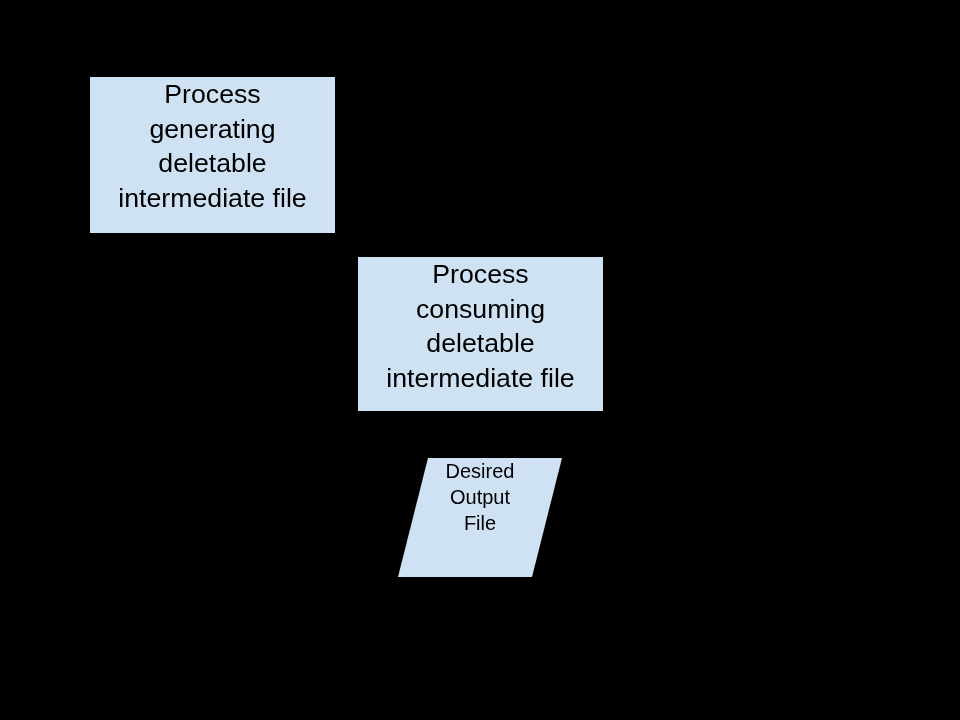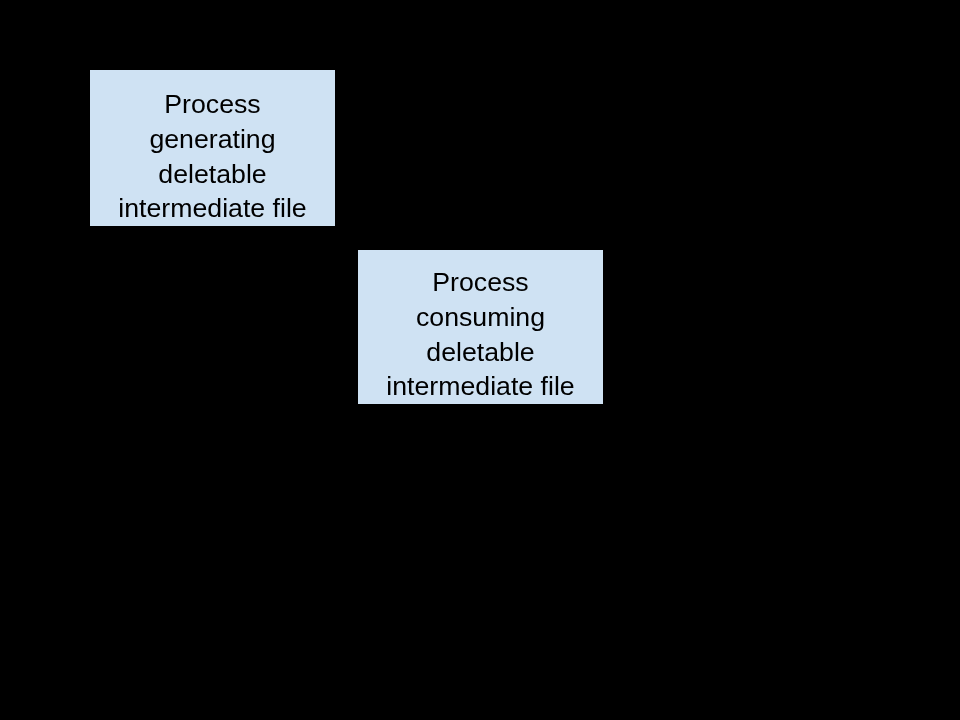--- a/index.html
+++ b/index.html
@@ -14,25 +14,26 @@
   }
   .canvas {
     position: relative;
     width: 960px;
     height: 720px;
     background-color: #000000;
   }
   .node {
     position: absolute;
     display: flex;
-    align-items: flex-end;
+    align-items: flex-start;
     justify-content: center;
     text-align: center;
     background-color: #cfe2f3;
     box-sizing: border-box;
+    margin-top: 7px;
   }
   .node .label {
     white-space: pre-line;
     color: #000000;
   }
   .rect-node .label {
     font-size: 26.7px;
     line-height: 34.7px;
   }
   #node-generating {
@@ -71,14 +72,19 @@
 intermediate file</div>
   </div>
 
   <div class="node rect-node" id="node-consuming" style="background-color: rgb(207, 226, 243);">
     <div class="label" style="color: rgb(0, 0, 0);">Process
 consuming
 deletable
 intermediate file</div>
   </div>
 
+  <div class="node parallelogram-node" id="node-output" style="background-color: rgb(207, 226, 243);">
+    <div class="label" style="color: rgb(0, 0, 0);">Desired
+Output
+File</div>
+  </div>
 
 </div>
 
 </body></html>

